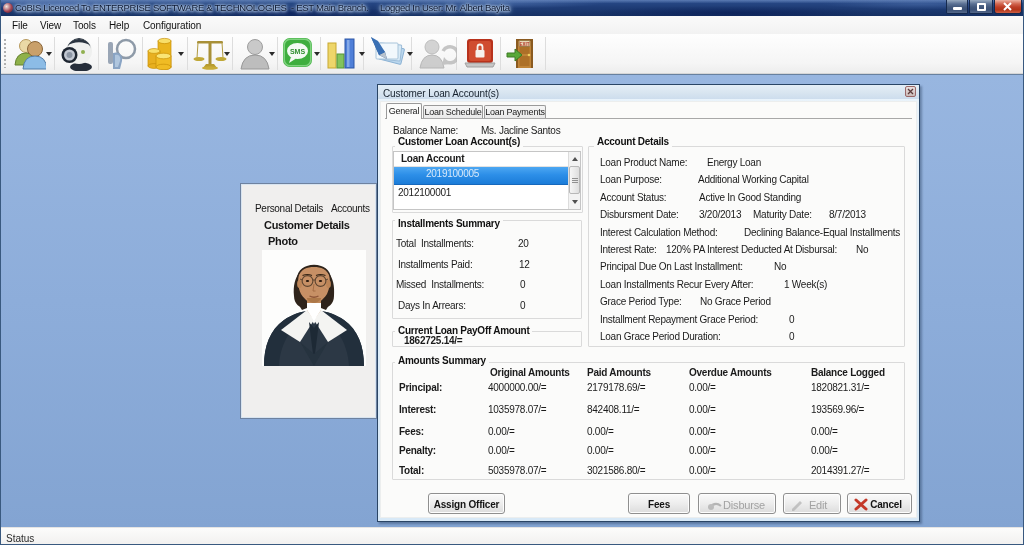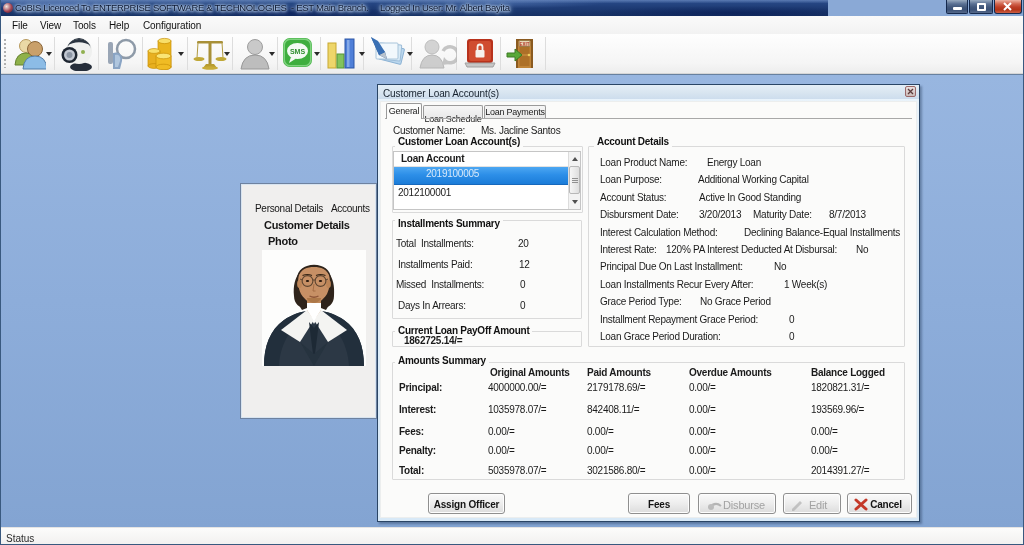--- a/index.html
+++ b/index.html
@@ -1,19 +1,19 @@
 <!DOCTYPE html>
 <html><head>
 <meta charset="utf-8">
 <style>
 * { margin:0; padding:0; box-sizing:border-box; }
 html,body { width:1024px; height:545px; overflow:hidden; }
 body { font-family:"Liberation Sans", sans-serif; position:relative; background:#8aa9d6; }
 
-#titlebar { position:absolute; left:0; top:0; width:828px; height:16px;
+#titlebar { position:absolute; left:0; top:0; width:1024px; height:16px;
   background:
     linear-gradient(180deg, rgba(130,160,210,.55) 0%, rgba(130,160,210,0) 22%),
     radial-gradient(ellipse 120px 8px at 60px 4px, rgba(95,130,190,.7), rgba(95,130,190,0) 70%),
     radial-gradient(ellipse 180px 9px at 290px 13px, rgba(10,30,90,.75), rgba(10,30,90,0) 70%),
     radial-gradient(ellipse 150px 8px at 500px 3px, rgba(90,125,185,.5), rgba(90,125,185,0) 70%),
     radial-gradient(ellipse 210px 10px at 730px 13px, rgba(8,28,85,.65), rgba(8,28,85,0) 70%),
     radial-gradient(ellipse 140px 8px at 920px 4px, rgba(85,120,180,.45), rgba(85,120,180,0) 70%),
     linear-gradient(180deg, #2b4d8c 0%, #1f3d77 45%, #163063 100%);
 }
 #titlebar .ttext { position:absolute; left:15px; top:2px; font-size:9.5px; letter-spacing:-0.3px; color:#0c1730; white-space:pre;
@@ -289,24 +289,24 @@
   </div>
   <div id="dlg">
     <div class="cap">Customer Loan Account(s)</div>
     <div id="dlgx">
         <svg width="9" height="9" style="position:absolute;left:0px;top:0px;">
           <path d="M2,2 L7,7 M7,2 L2,7" stroke="#5c3c3c" stroke-width="1.3"></path>
         </svg>
       </div>
     <div id="dlgbody">
       <div class="tab active" style="left:5px; top:1px; width:36px; height:16px; padding-top:2px;">General</div>
-      <div class="tab" style="left:42px; top:3px; width:60px; height:14px; padding-top:8px;">Loan Schedule</div>
+      <div class="tab" style="left:42px; top:3px; width:60px; height:14px; padding-top:1px;">Loan Schedule</div>
       <div class="tab" style="left:103px; top:3px; width:62px; height:14px; padding-top:1px;">Loan Payments</div>
       <div class="tabline"></div>
-      <div class="t" style="left:12px; top:26px;">Customer Name:</div>
+      <div class="t" style="left:12px; top:26px;">Balance Name:</div>
       <div class="t" style="left:100px; top:26px;text-align:center;">Ms. Jacline Santos</div>
 
       <div class="grp" style="left:11px; top:44px; width:191px; height:67px;"></div>
       <div class="glabel" style="left:14px; top:37px;">Customer Loan Account(s)</div>
       <div id="lb">
         <div style="position:absolute;left:0;top:0;width:175px;height:15px;border-bottom:1px solid #e2e2e2;"></div>
         <div class="t b" style="left:7px; top:4px;">Loan Account</div>
         <div id="lbsel"></div>
         <div class="t" style="left:4px; top:19px; color:#d8e9fa;margin-left:28px;">2019100005</div>
         <div class="t" style="left:4px; top:38px; color:#222;">2012100001</div>

